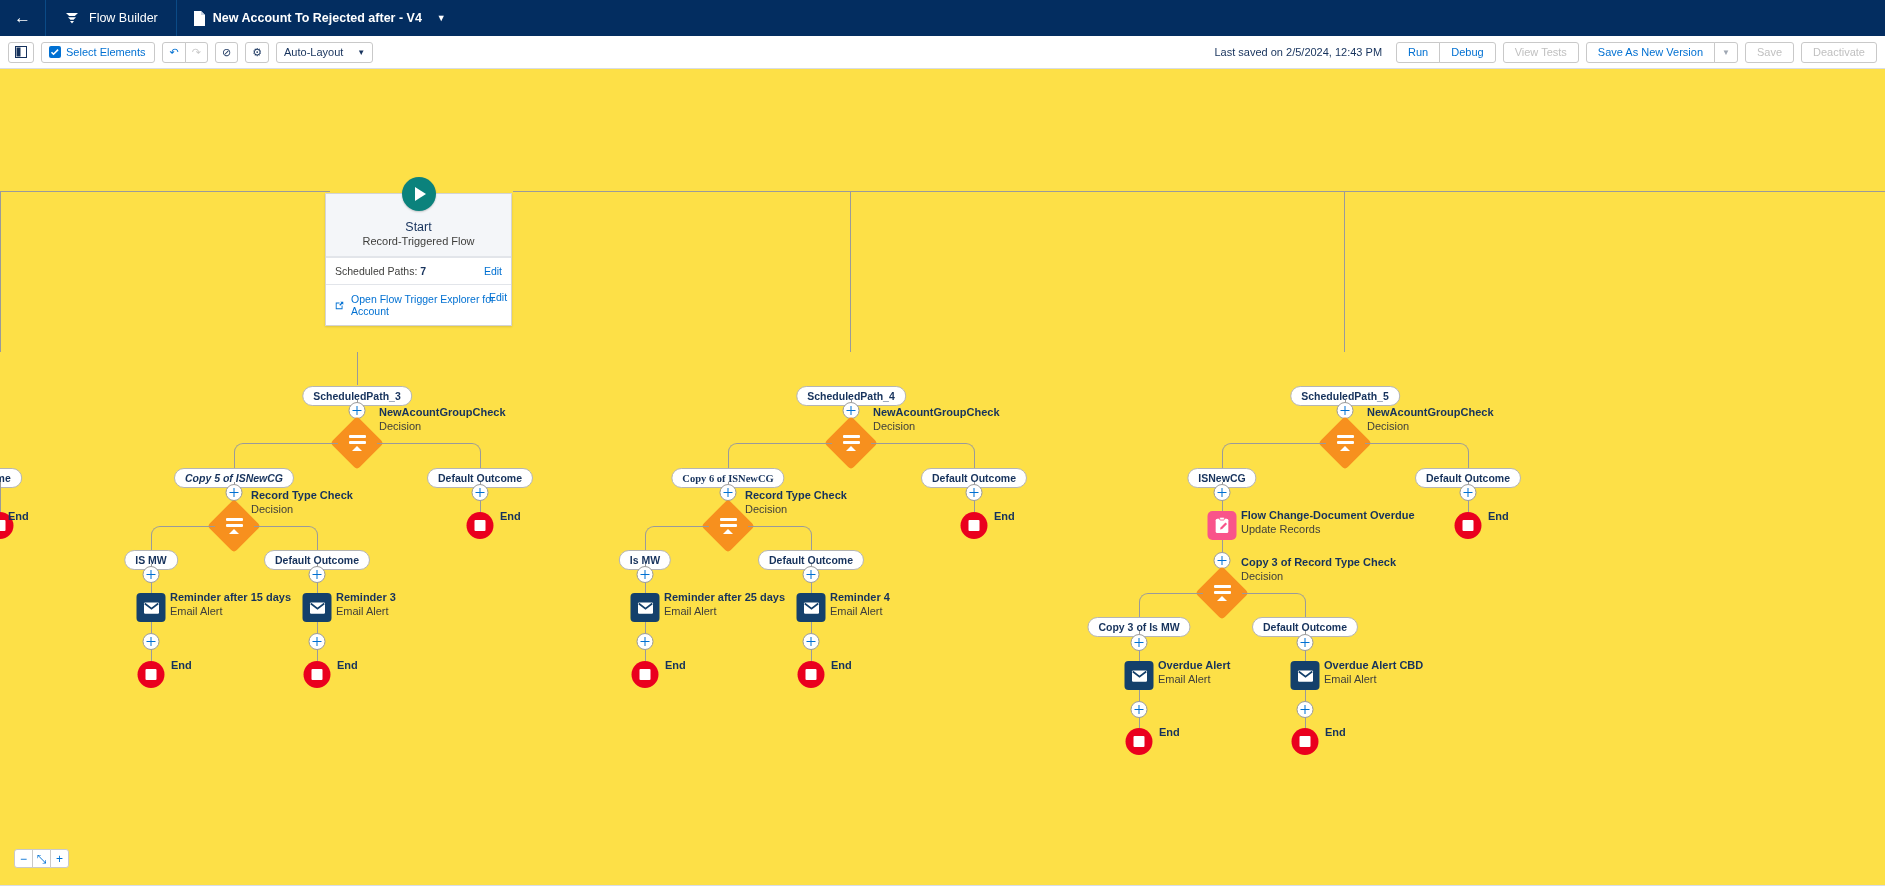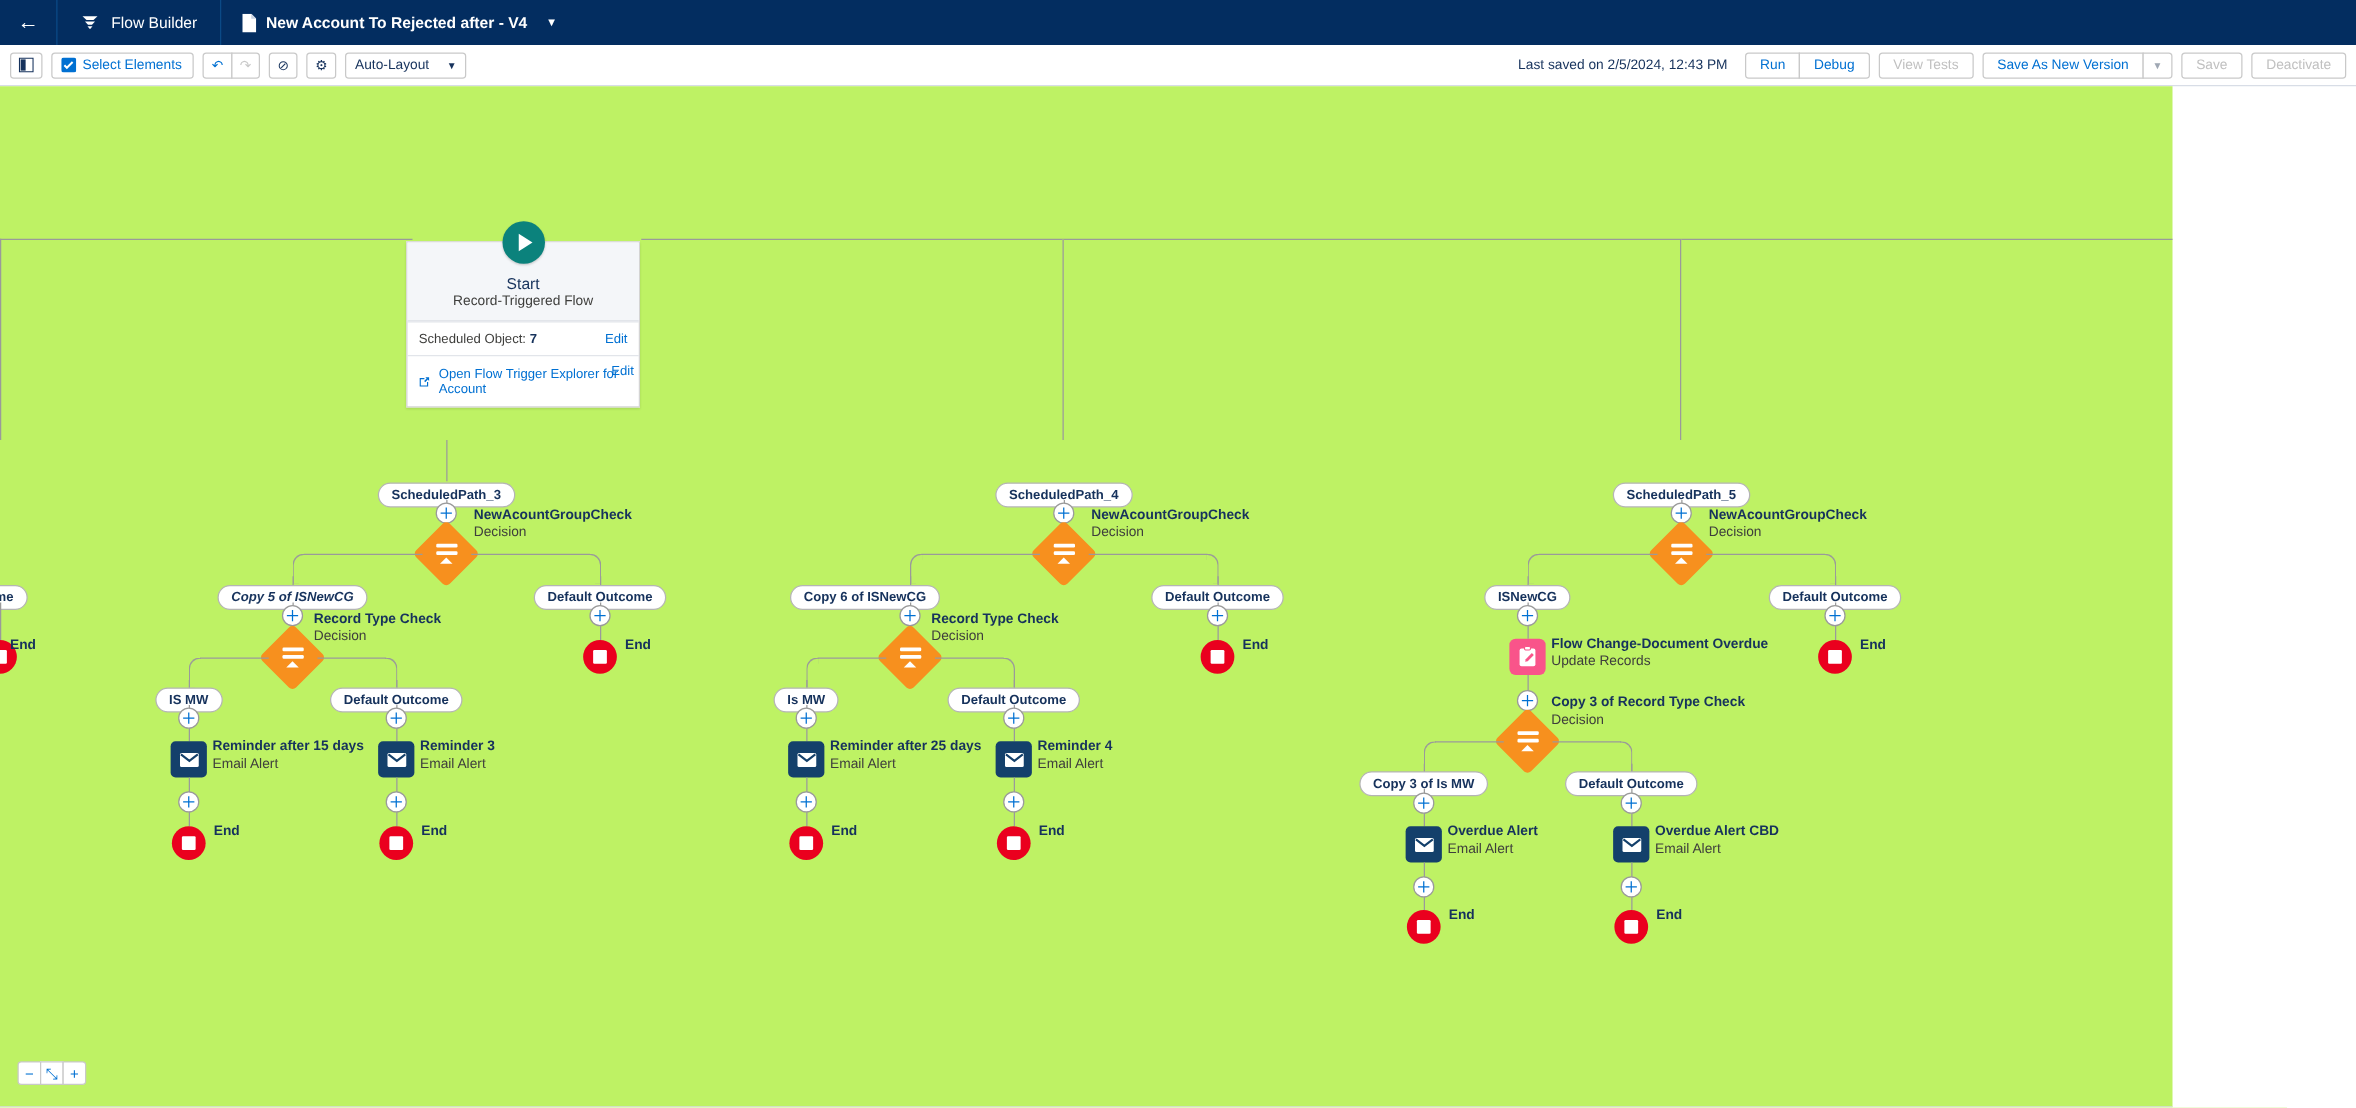--- a/index.html
+++ b/index.html
@@ -67,22 +67,22 @@
   .tb-act.muted { color: #c0c0c0; }
   .tb-split { display: flex; }
   .tb-split .tb-act:first-child { border-radius: 3px 0 0 3px; }
   .tb-split .tb-act.arrow {
     border-radius: 0 3px 3px 0; margin-left: -1px; padding: 0 7px;
     color: #9fa7b3; font-size: 8px;
   }
 
   
   .canvas {
-    position: relative; width: 1738px; height: 817px;
-    background: #bef264; overflow: hidden; padding-left: 22px;
+    position: relative; width: 1885px; height: 817px;
+    background: #fde047; overflow: hidden; padding-left: 22px;
   }
 
   
   .ln-v { position: absolute; width: 1px; background: #9a9a9a; }
   .ln-h { position: absolute; height: 1px; background: #9a9a9a; }
   .corner {
     position: absolute; border: 1px solid #9a9a9a;
     border-width: 0; pointer-events: none;
   }
   .c-tl { border-top-width: 1px; border-left-width: 1px; border-top-left-radius: 9px; }
@@ -294,21 +294,21 @@
   <div class="ln-v" style="left:0px;top:122px;height:161px;"></div>
 
   <div class="start-card" style="left:325px;top:124px;">
     <div class="play-icon"></div>
     <div class="start-head">
       <div class="start-title">Start</div>
       <div class="start-sub">Record-Triggered Flow</div>
     </div>
     <div class="start-sec">
       <span class="lbl">
-        <span>Scheduled Object:</span>
+        <span>Scheduled Paths:</span>
         <b>7</b>
       </span>
       <span class="edit-link">Edit</span>
     </div>
     <div class="start-link-row">
       <svg width="11" height="11" viewBox="0 0 12 12">
         <path d="M1 2h5v1.2H2.2v6.6h6.6V6H10v5H1z" fill="#0070d2"></path>
         <path d="M7 1h4v4L9.6 3.6 6.9 6.3 5.7 5.1 8.4 2.4z" fill="#0070d2"></path>
       </svg>
       <a>Open Flow Trigger Explorer for Account</a>
@@ -429,21 +429,21 @@
       <span class="tri"></span>
   </div>
 
   <div class="ln-h" style="left:737px;top:374px;width:95px;"></div>
   <div class="ln-h" style="left:871px;top:374px;width:95px;"></div>
   <div class="corner c-tl" style="left:728px;top:374px;width:10px;height:24px;"></div>
   <div class="corner c-tr" style="left:965px;top:374px;width:10px;height:24px;"></div>
   <div class="ln-v" style="left:728px;top:392px;height:8px;"></div>
   <div class="ln-v" style="left:974px;top:392px;height:8px;"></div>
 
-  <div class="pill" style="left:692px;top:399px;">Copy 6 of ISNewCG</div>
+  <div class="pill" style="left:728px;top:399px;font-family:Liberation Serif, serif;">Copy 6 of ISNewCG</div>
   <div class="pill" style="left:974px;top:399px;">Default Outcome</div>
 
   <div class="ln-v" style="left:728px;top:413px;height:42px;"></div>
   <div class="plus" style="left:728px;top:415px;"></div>
   <div class="node-label" style="left:745px;top:420px;">
     <span class="nm">Record Type Check</span>
     <span class="tp">Decision</span>
   </div>
   <div class="diamond" style="left:728px;top:438px;"></div>
   <div class="diamond-glyph" style="left:728px;top:438px;">

